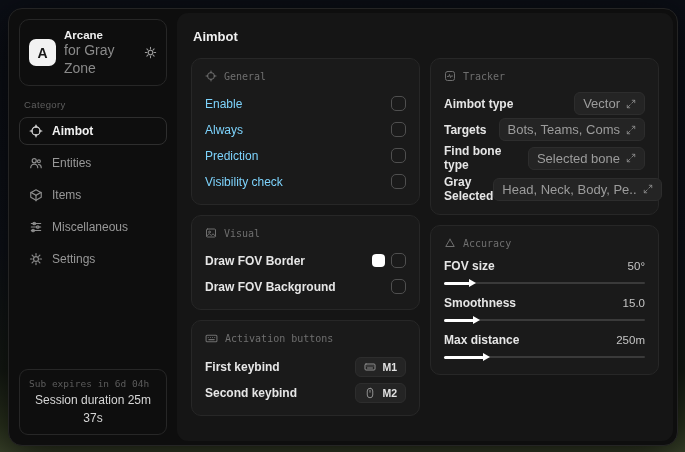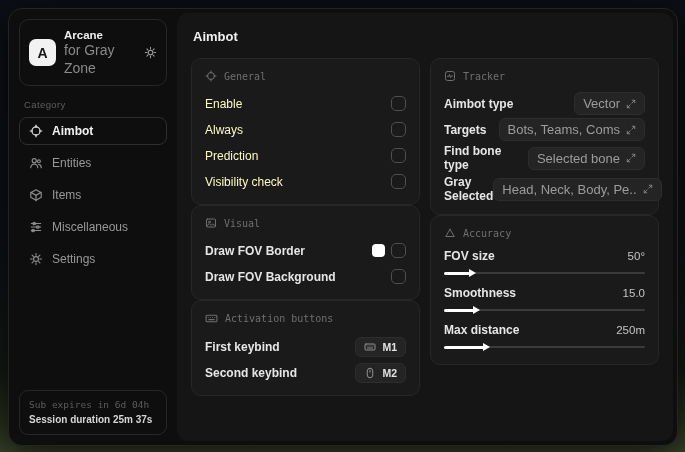--- a/index.html
+++ b/index.html
@@ -38,42 +38,42 @@
     color:#989898; font-size:12px; cursor:pointer;
   }
   .nav-item .ico { display:flex; color:#8d8d8d; }
   .nav-item.active { border-color:#2e2e2e; color:#f2f2f2; font-weight:bold; }
   .nav-item.active .ico { color:#e8e8e8; }
   .sidebar-spacer { flex:1; }
   .footer-card {
     border:1px solid #272727; border-radius:9px; padding:7px 9px; line-height:1.5;
   }
   .footer-dim { font-family:"DejaVu Sans Mono", monospace; font-size:9.5px; color:#5c5c5c; }
-  .footer-bright { font-size:10px; color:#d6d6d6; font-weight:bold; }
+  .footer-bright { font-size:12px; color:#d6d6d6; font-weight:normal;text-align:center; }
   
   .main {
     flex:1; margin:4px 4px 4px 0; background:#151515;
     border-radius:11px; padding:12px 14px; overflow:hidden;
   }
   .main-title { font-size:13px; font-weight:bold; color:#f0f0f0; margin:4px 2px 14px; }
   .cols { display:flex; gap:10px; align-items:flex-start; }
-  .col { flex:1; display:flex; flex-direction:column; min-width:0; }
+  .col { flex:1; display:flex; flex-direction:column; gap:10px; min-width:0; }
   .panel {
     background:#1a1a1a; border:1px solid #272727; border-radius:10px;
     padding:11px 13px;
   }
   .panel-head {
     display:flex; align-items:center; gap:7px;
     font-family:"DejaVu Sans Mono", monospace; font-size:10px; color:#6f6f6f;
     margin-bottom:10px;
   }
   .panel-head .ico { display:flex; color:#6f6f6f; }
   .row { display:flex; align-items:center; justify-content:space-between; min-height:23px; }
   .row + .row { margin-top:3px; }
-  .row-label-dim { font-size:12px; color:#fef9c3; }
+  .row-label-dim { font-size:12px; color:#7dd3fc; }
   .row-label { font-size:12px; color:#e6e6e6; font-weight:bold; }
   .right-group { display:flex; align-items:center; gap:6px; }
   .checkbox {
     width:15px; height:15px; border:1.5px solid #4f4f4f; border-radius:5px;
     background:transparent; cursor:pointer;
   }
   .swatch { width:13px; height:13px; border-radius:4px; cursor:pointer; }
   .pill {
     display:flex; align-items:center; gap:6px;
     background:#242424; border:1px solid #2d2d2d; border-radius:6px;

